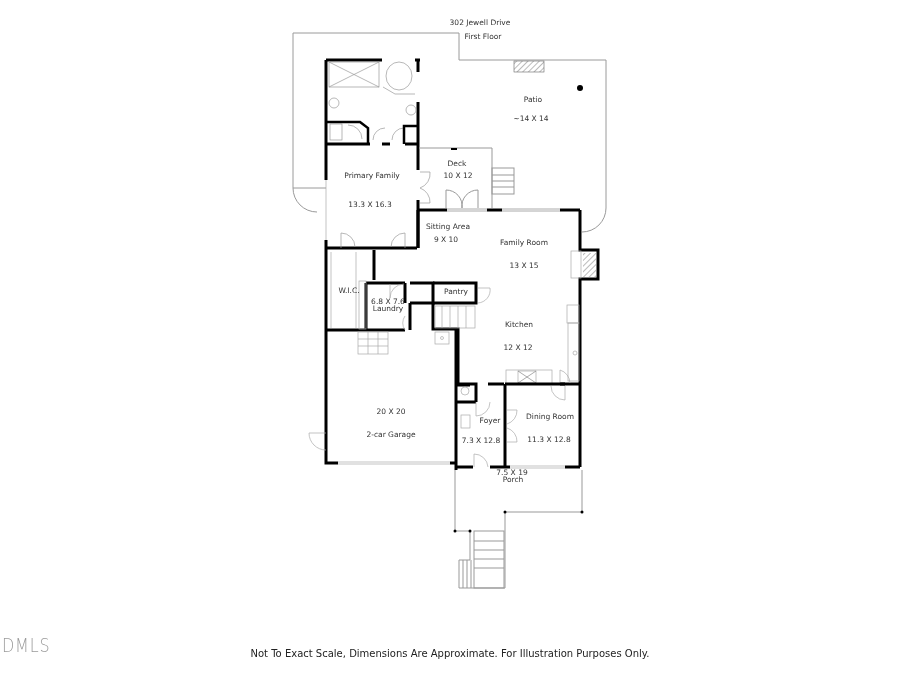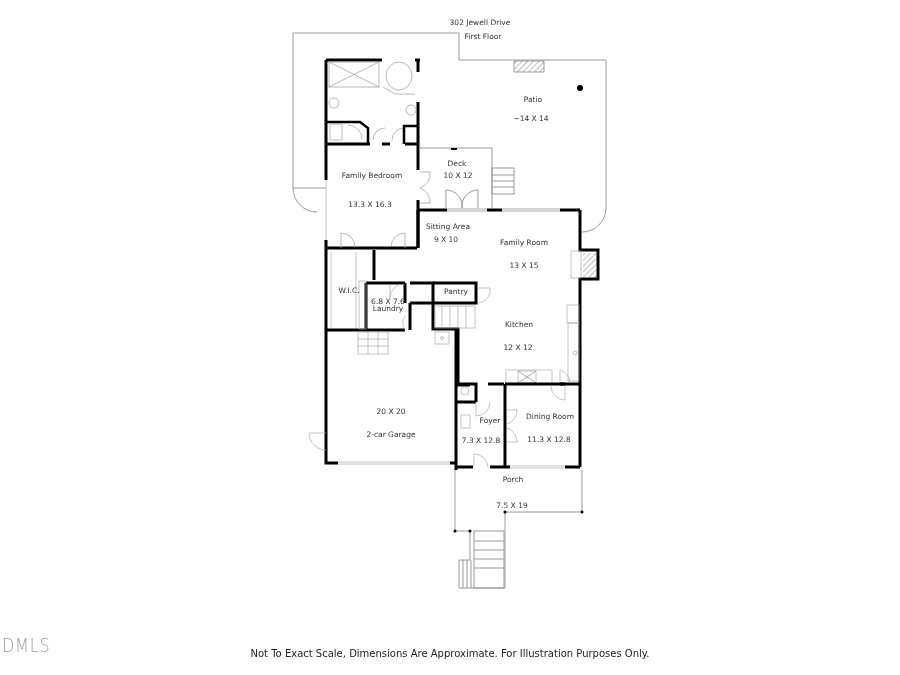--- a/index.html
+++ b/index.html
@@ -200,21 +200,21 @@
       <circle cx="470" cy="531" r="1.5"></circle>
   </g>
 </svg>
 
 <div class="hdr" style="left:452px;top:18px;">302 Jewell Drive</div>
 <div class="hdr" style="left:455px;top:32px;">First Floor</div>
 
 <div class="lbl" style="left:533px;top:95px;">Patio</div>
 <div class="lbl" style="left:531px;top:114px;">~14 X 14</div>
 
-<div class="lbl" style="left:372px;top:171px;">Family Bedroom</div>
+<div class="lbl" style="left:372px;top:171px;">Primary Family</div>
 <div class="lbl" style="left:370px;top:200px;">13.3 X 16.3</div>
 
 <div class="lbl" style="left:457px;top:159px;">Deck</div>
 <div class="lbl" style="left:458px;top:171px;">10 X 12</div>
 
 <div class="lbl" style="left:448px;top:222px;">Sitting Area</div>
 <div class="lbl" style="left:446px;top:235px;">9 X 10</div>
 
 <div class="lbl" style="left:524px;top:238px;">Family Room</div>
 <div class="lbl" style="left:524px;top:261px;">13 X 15</div>
@@ -232,16 +232,16 @@
 <div class="lbl" style="left:391px;top:382px;margin-top:48px;">2-car Garage</div>
 <div class="lbl" style="left:391px;top:407px;">20 X 20</div>
 
 <div class="lbl" style="left:490px;top:416px;">Foyer</div>
 <div class="lbl" style="left:481px;top:436px;">7.3 X 12.8</div>
 
 <div class="lbl" style="left:550px;top:412px;">Dining Room</div>
 <div class="lbl" style="left:549px;top:435px;">11.3 X 12.8</div>
 
 <div class="lbl" style="left:513px;top:475px;">Porch</div>
-<div class="lbl" style="left:512px;top:501px;">7.5 X 19</div>
+<div class="lbl" style="left:512px;top:468px;">7.5 X 19</div>
 
 <div class="logo">DMLS</div>
 <div class="disclaimer">Not To Exact Scale, Dimensions Are Approximate. For Illustration Purposes Only.</div>
 
 </body></html>

